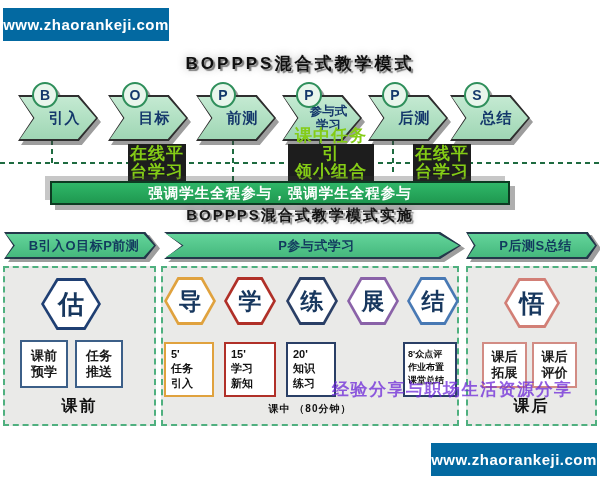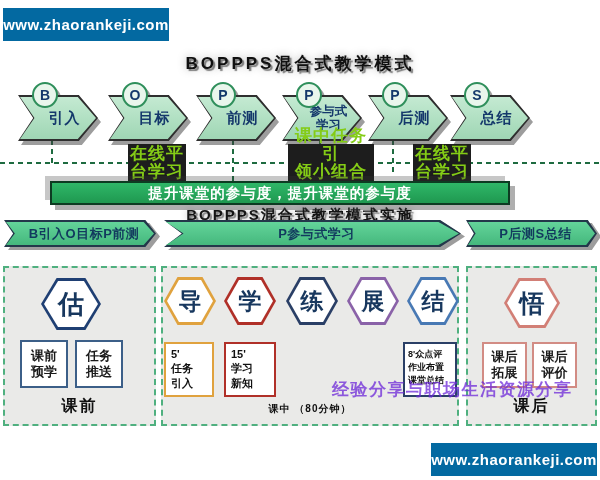--- a/index.html
+++ b/index.html
@@ -45,21 +45,21 @@
         white-space:pre-line;line-height:18px;letter-spacing:1px;z-index:2;}
   .nt0{left:128px;width:58px}.nt1{left:288px;width:86px}.nt2{left:413px;width:58px}
 
   
   .green-bar{position:absolute;left:50px;top:181px;width:460px;height:24px;box-sizing:border-box;
       background:linear-gradient(180deg,#2fb768,#1f9850);border:2px solid #0d3b22;display:flex;
       align-items:center;justify-content:center;color:#fff;font-weight:bold;font-size:14.5px;
       letter-spacing:1px;z-index:3;box-shadow:5px 5px 0 rgba(55,55,55,.4),-5px -5px 0 rgba(55,55,55,.28);}
 
   
-  .banner{position:absolute;top:220px;height:27px;z-index:1;filter:drop-shadow(4px 3px 0 rgba(60,60,60,.5));}
+  .banner{position:absolute;top:232px;height:27px;z-index:1;filter:drop-shadow(4px 3px 0 rgba(60,60,60,.5));}
   .bn0{left:4px;width:152px}.bn1{left:164px;width:297px}.bn2{left:466px;width:131px}
   .b-out{position:absolute;inset:0;background:#23384a;
          clip-path:polygon(0 0,93% 0,100% 50%,93% 100%,0 100%,6% 50%);}
   .b-in{position:absolute;inset:2px;background:linear-gradient(180deg,#63d49a,#45b87d);
         clip-path:polygon(0 0,93% 0,100% 50%,93% 100%,0 100%,6% 50%);}
   .b-label{position:absolute;inset:0;display:flex;align-items:center;justify-content:center;
            padding-left:8px;font-weight:bold;font-size:13px;color:#123a5e;letter-spacing:.5px;}
 
   
   .panel{position:absolute;top:266px;height:160px;background:#eaeae8;border:2px dashed #4fb07f;
@@ -171,21 +171,21 @@
       </div>
   </div>
 
   <div class="note nt0">在线平
 台学习</div>
   <div class="note nt1">课中任务引
 领小组合作</div>
   <div class="note nt2">在线平
 台学习</div>
 
-  <div class="green-bar">提升课堂的参与度，提升课堂的参与度</div>
+  <div class="green-bar">强调学生全程参与，强调学生全程参与</div>
 
   <div class="title-sub">BOPPPS混合式教学模式实施</div>
 
   <div class="banner bn0">
     <div class="b-out"></div>
       <div class="b-in"></div>
     <span class="b-label">B引入O目标P前测</span>
   </div>
   <div class="banner bn2">
     <div class="b-out"></div>
@@ -230,20 +230,23 @@
     <div class="hex hxm hm4">
       <div class="hex-out"></div>
         <div class="hex-in">结</div>
     </div>
     <div class="mbox mb0">5'
 任务
 引入</div>
     <div class="mbox mb1">15'
 学习
 新知</div>
+    <div class="mbox mb2">20'
+知识
+练习</div>
     <div class="mbox mb4">8'众点评
 作业布置
 课堂总结</div>
     <div class="plabel">课中 （80分钟）</div>
   </div>
 
   <div class="panel pn3">
     <div class="hex hx-reflect">
       <div class="hex-out"></div>
       <div class="hex-in">悟</div>

